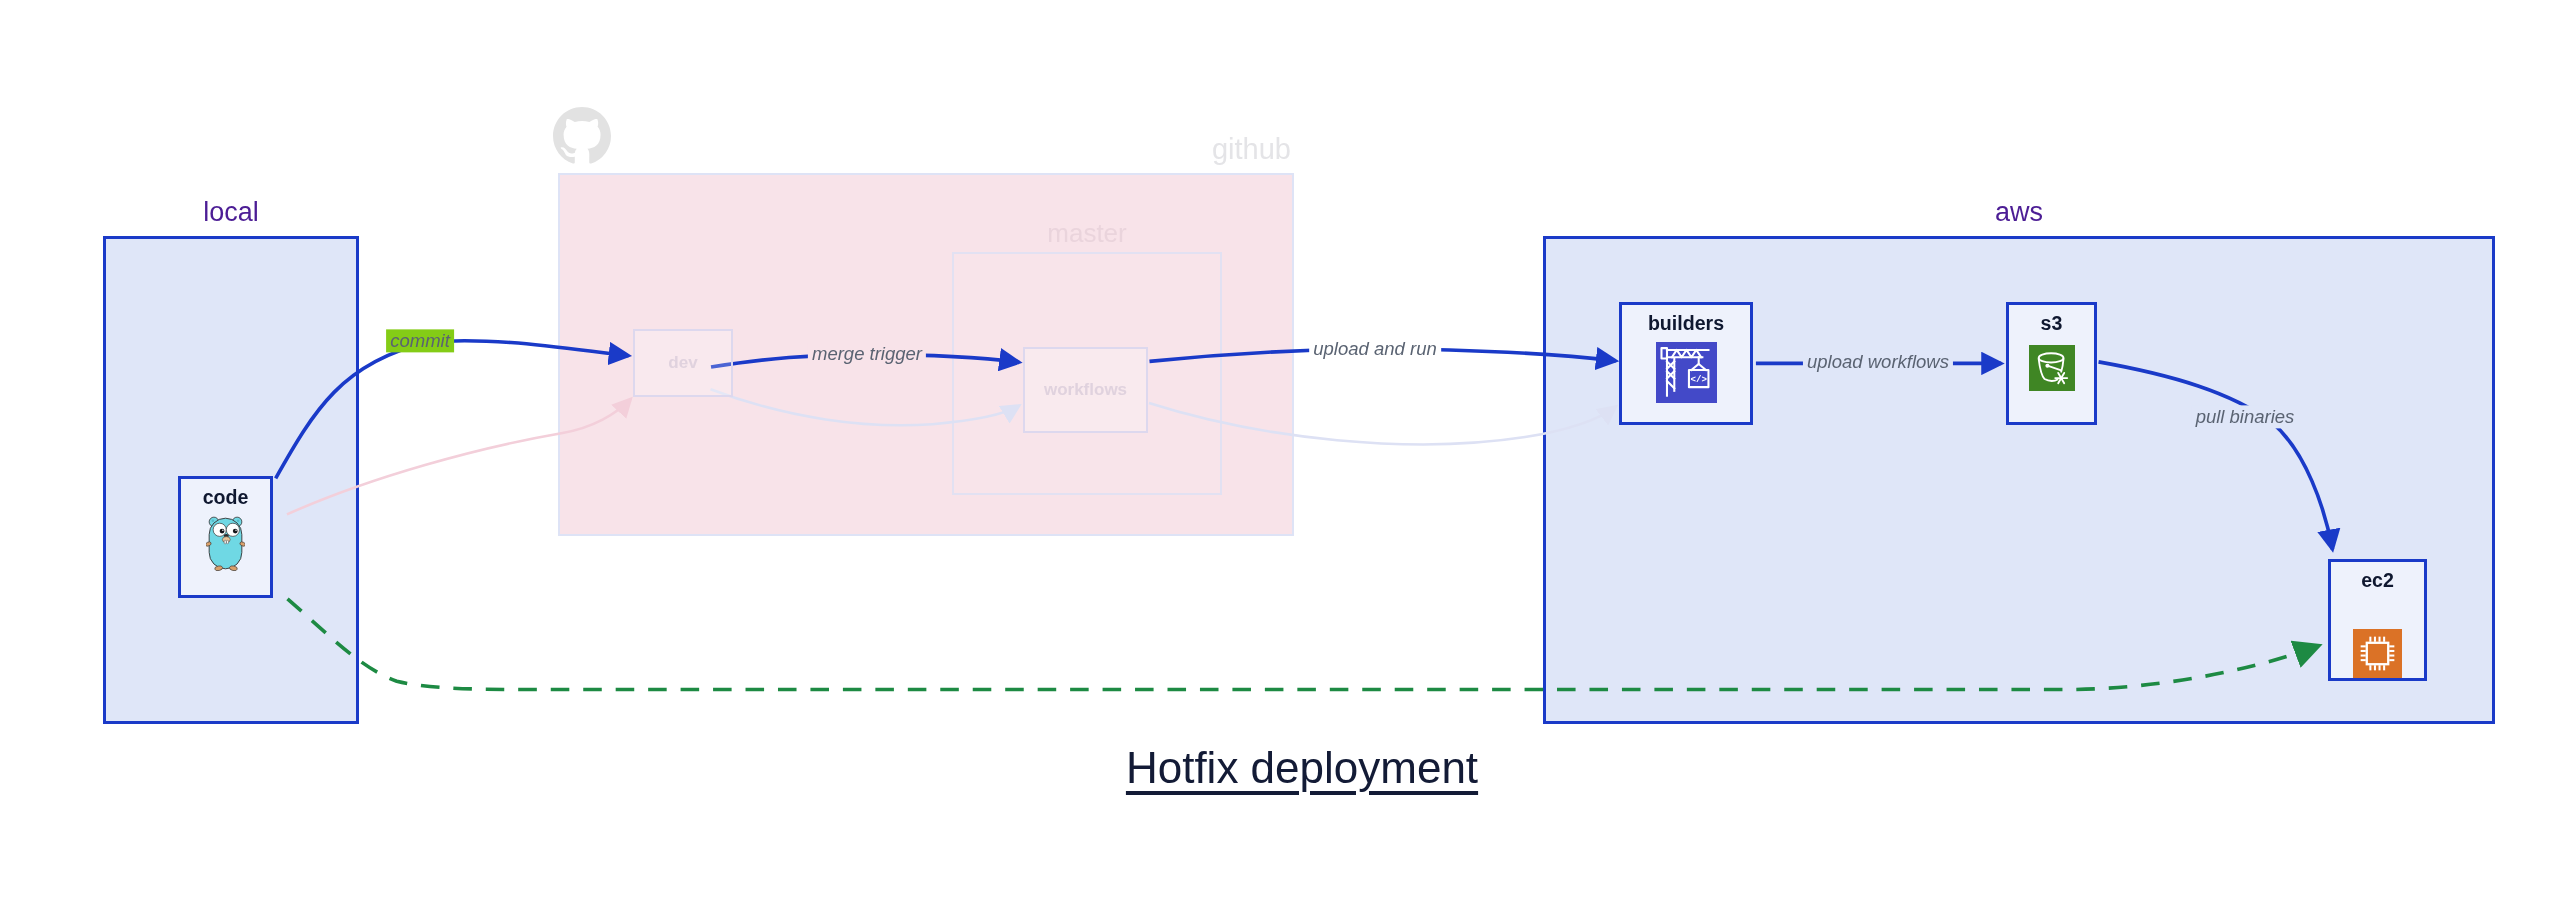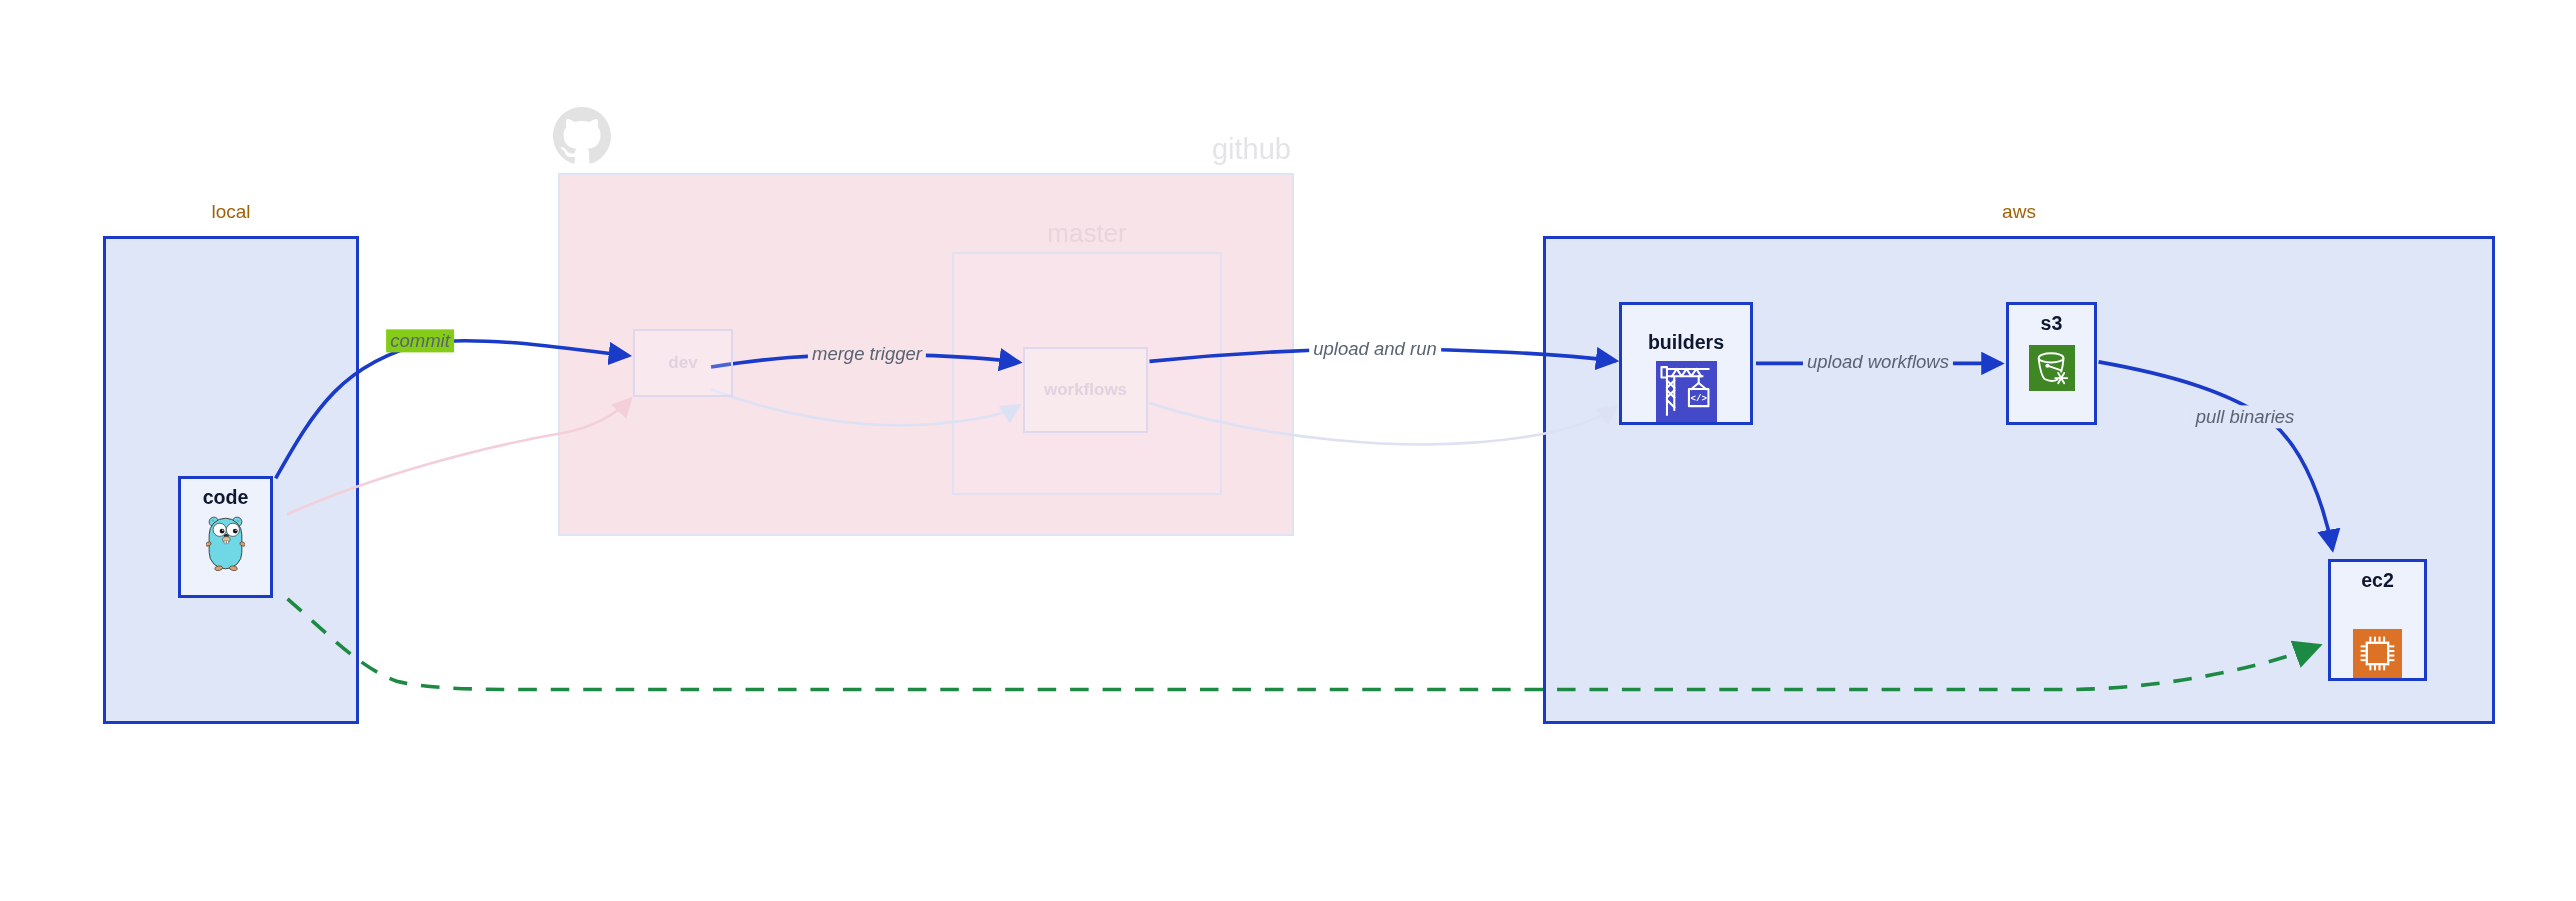--- a/index.html
+++ b/index.html
@@ -4,21 +4,21 @@
 <style>
   html,body{margin:0;padding:0;background:#ffffff;overflow:hidden;}
   .canvas{position:relative;width:2604px;height:902px;background:#ffffff;
           font-family:"Liberation Sans","DejaVu Sans",sans-serif;}
   .abs{position:absolute;}
   
   .container{position:absolute;box-sizing:border-box;}
   .blue-container{background:#dfe6f8;border:3.1px solid #1a3ac8;}
   .pink-container{background:#f8e3e9;border:2.1px solid #dee3f6;}
   .master-box{background:rgba(255,255,255,0.06);border:2.1px solid #e2e1f2;}
-  .clabel{position:absolute;font-size:19px;color:#a16207;white-space:nowrap;transform:translate(-50%,-50%);}
+  .clabel{position:absolute;font-size:27px;color:#4c1d95;white-space:nowrap;transform:translate(-50%,-50%);}
   .clabel.faded-gray{color:#e4e4e7;font-size:29px;transform:translate(0,-50%);}
   .clabel.faded-pink{color:#ead4dc;font-size:26px;}
   
   .node{position:absolute;box-sizing:border-box;display:flex;flex-direction:column;
         align-items:center;}
   .solid-node{background:#eef2fc;border:3.6px solid #1a3ac8;padding-top:8.2px;gap:7.2px;}
   .ghost-node{background:rgba(255,255,255,0.22);border:2.1px solid #ddd8ee;justify-content:center;}
   .node-title{font-size:19.6px;font-weight:700;color:#0f1830;line-height:1.1;}
   .ghost-title{font-size:17px;font-weight:700;color:#e0d2de;}
   
@@ -103,21 +103,21 @@
   </div>
 
   <div class="node ghost-node" style="left:633px;top:329px;width:100px;height:68px;">
     <div class="ghost-title">dev</div>
   </div>
 
   <div class="node ghost-node" style="left:1023px;top:347px;width:125px;height:86px;">
     <div class="ghost-title">workflows</div>
   </div>
 
-  <div class="node solid-node" style="left:1619px;top:302px;width:134px;height:123px;justify-content:flex-end;">
+  <div class="node solid-node" style="left:1619px;top:302px;width:134px;height:123px;">
     <div class="node-title">builders</div>
     <svg class="icon-tile" width="61" height="61" viewBox="0 0 100 100">
       <rect x="0" y="0" width="100" height="100" fill="#4349c8"></rect>
       <g stroke="#ffffff" stroke-width="3.4" fill="none" stroke-linejoin="round" stroke-linecap="square">
         <rect x="9" y="10" width="9" height="17"></rect>
         <path d="M18 13 H86"></path>
         <path d="M18 25 H76"></path>
         <path d="M26 25 L34 13 L42 25 L50 13 L58 25 L66 13 L74 25"></path>
         <path d="M18 27 V88"></path>
         <path d="M30 27 V80"></path>
@@ -179,15 +179,16 @@
   <div class="clabel" style="left:2019px;top:212px;">aws</div>
   <div class="clabel faded-gray" style="right:1313px;top:149px;left:auto;margin-left:16px;">github</div>
   <div class="clabel faded-pink" style="left:1087px;top:233px;">master</div>
 
   <div class="elabel" style="left:420px;top:341px;background:#84cc16;">commit</div>
   <div class="elabel" style="left:867px;top:354px;background:#f8e3e9;">merge trigger</div>
   <div class="elabel" style="left:1375px;top:349px;background:#ffffff;">upload and run</div>
   <div class="elabel" style="left:1878px;top:362px;background:#dfe6f8;">upload workflows</div>
   <div class="elabel" style="left:2245px;top:417px;background:#dfe6f8;">pull binaries</div>
 
+  <div class="diagram-title" style="left:1302px;top:743px;">Hotfix deployment</div>
 
 </div>
 
 
 </body></html>

